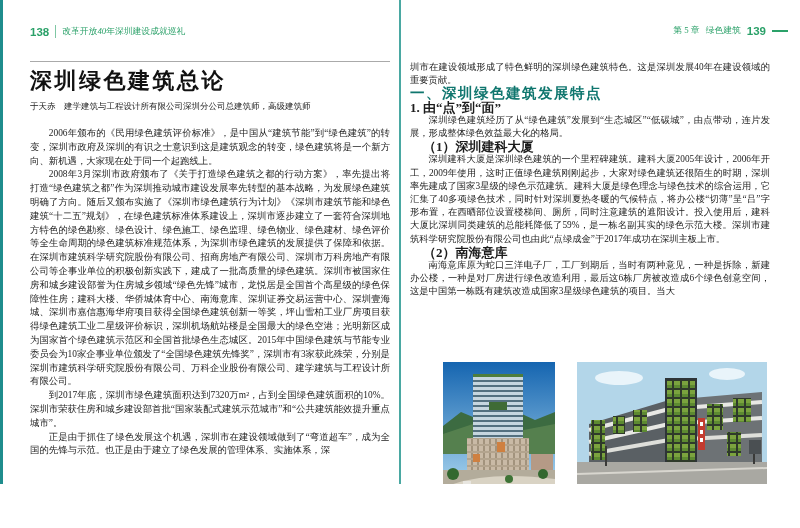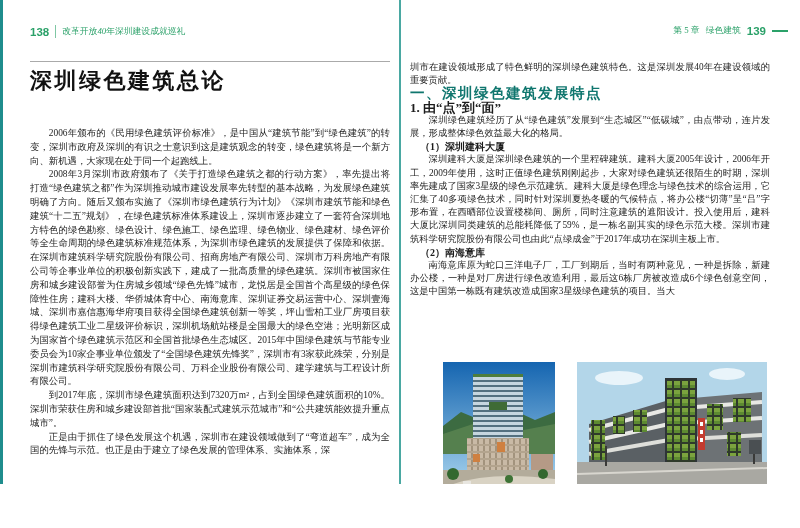--- a/index.html
+++ b/index.html
@@ -28,21 +28,21 @@
   .body-col{position:absolute;width:360px;font-size:9.4px;line-height:13.8px;
             text-align:justify;color:#1c1c1c;}
   .body-col p{margin:0;text-indent:2em;}
   .col-left{left:30px;top:127px;}
   .col-right{left:410px;top:55px;font-size:9.3px;line-height:13.2px;}
   .col-right .no-indent{text-indent:0;margin-top:6px;}
 
   .section-heading{margin:13px 0 10px 0;font-size:14.5px;font-weight:bold;
                    letter-spacing:1.5px;text-indent:0 !important;color:#0f766e;}
   .sub-heading{margin:8px 0 2px 0;font-size:13px;font-weight:bold;text-indent:0 !important;}
-  .item-heading{margin:10px 0 2px 0;font-size:10px;font-weight:bold;text-indent:1em !important;}
+  .item-heading{margin:10px 0 2px 0;font-size:13px;font-weight:bold;text-indent:1em !important;}
 
   
   .photo-row{position:absolute;left:443px;top:362px;display:flex;gap:22px;}
   .photo-fig{margin:0;display:flex;flex-direction:column;}
   .photo-frame{display:block;}
   .photo-caption{font-size:7.8px;color:#222;margin-top:3px;line-height:9px;
                  font-family:"Liberation Serif","DejaVu Serif",serif;}
 </style>
 </head>
 <body>
@@ -60,20 +60,21 @@
 
   <div class="running-head rh-right">
     <span>第 5 章</span>
     <span>绿色建筑</span>
     <span class="pagenum">139</span>
     <span class="rh-dash"></span>
   </div>
 
   <div class="title-rule"></div>
   <h1 class="article-title" style="margin:0;">深圳绿色建筑总论</h1>
+  <div class="author-line">于天赤　建学建筑与工程设计所有限公司深圳分公司总建筑师，高级建筑师</div>
 
   <div class="body-col col-left">
     <p>2006年颁布的《民用绿色建筑评价标准》，是中国从“建筑节能”到“绿色建筑”的转变，深圳市政府及深圳的有识之士意识到这是建筑观念的转变，绿色建筑将是一个新方向、新机遇，大家现在处于同一个起跑线上。</p>
     <p>2008年3月深圳市政府颁布了《关于打造绿色建筑之都的行动方案》，率先提出将打造“绿色建筑之都”作为深圳推动城市建设发展率先转型的基本战略，为发展绿色建筑明确了方向。随后又颁布实施了《深圳市绿色建筑行为计划》《深圳市建筑节能和绿色建筑“十二五”规划》，在绿色建筑标准体系建设上，深圳市逐步建立了一套符合深圳地方特色的绿色勘察、绿色设计、绿色施工、绿色监理、绿色物业、绿色建材、绿色评价等全生命周期的绿色建筑标准规范体系，为深圳市绿色建筑的发展提供了保障和依据。在深圳市建筑科学研究院股份有限公司、招商房地产有限公司、深圳市万科房地产有限公司等企事业单位的积极创新实践下，建成了一批高质量的绿色建筑。深圳市被国家住房和城乡建设部誉为住房城乡领域“绿色先锋”城市，龙悦居是全国首个高星级的绿色保障性住房；建科大楼、华侨城体育中心、南海意库、深圳证券交易运营中心、深圳壹海城、深圳市嘉信惠海华府项目获得全国绿色建筑创新一等奖，坪山雪柏工业厂房项目获得绿色建筑工业二星级评价标识，深圳机场航站楼是全国最大的绿色空港；光明新区成为国家首个绿色建筑示范区和全国首批绿色生态城区。2015年中国绿色建筑与节能专业委员会为10家企事业单位颁发了“全国绿色建筑先锋奖”，深圳市有3家获此殊荣，分别是深圳市建筑科学研究院股份有限公司、万科企业股份有限公司、建学建筑与工程设计所有限公司。</p>
     <p>到2017年底，深圳市绿色建筑面积达到7320万m²，占到全国绿色建筑面积的10%。深圳市荣获住房和城乡建设部首批“国家装配式建筑示范城市”和“公共建筑能效提升重点城市”。</p>
     <p>正是由于抓住了绿色发展这个机遇，深圳市在建设领域做到了“弯道超车”，成为全国的先锋与示范。也正是由于建立了绿色发展的管理体系、实施体系，深</p>
   </div>
 
   <div class="body-col col-right">
     <p class="no-indent">圳市在建设领域形成了特色鲜明的深圳绿色建筑特色。这是深圳发展40年在建设领域的重要贡献。</p>

